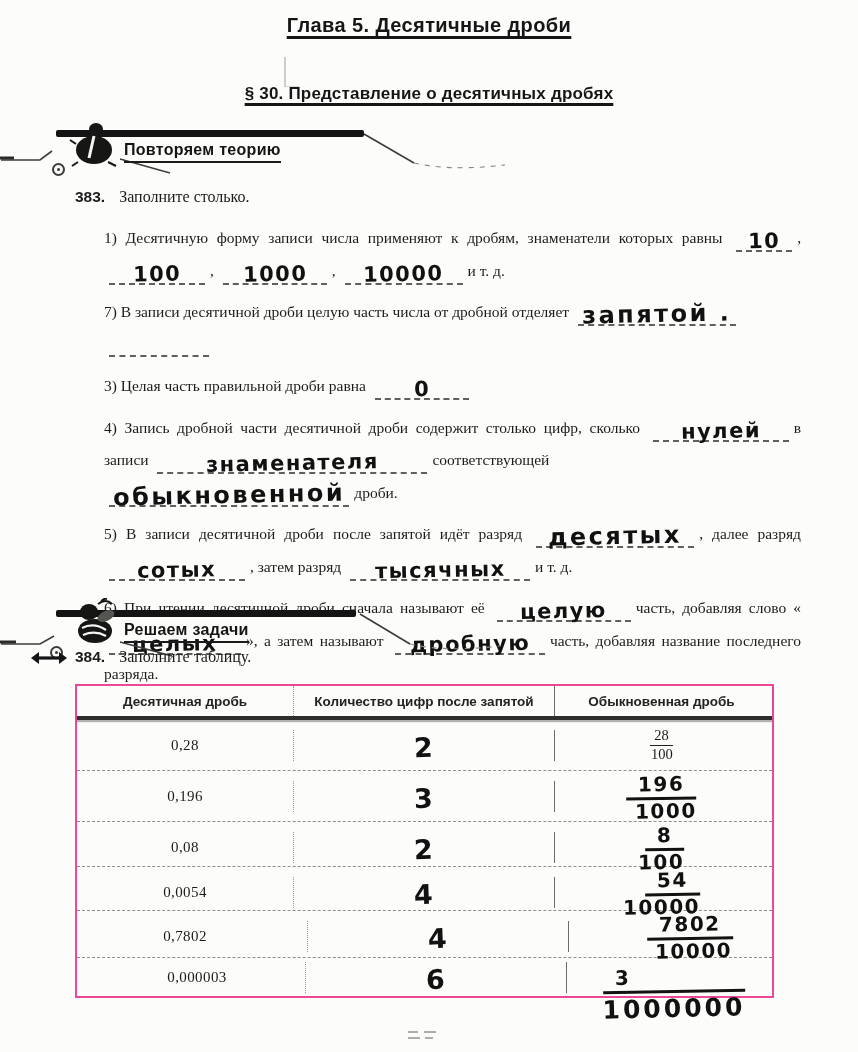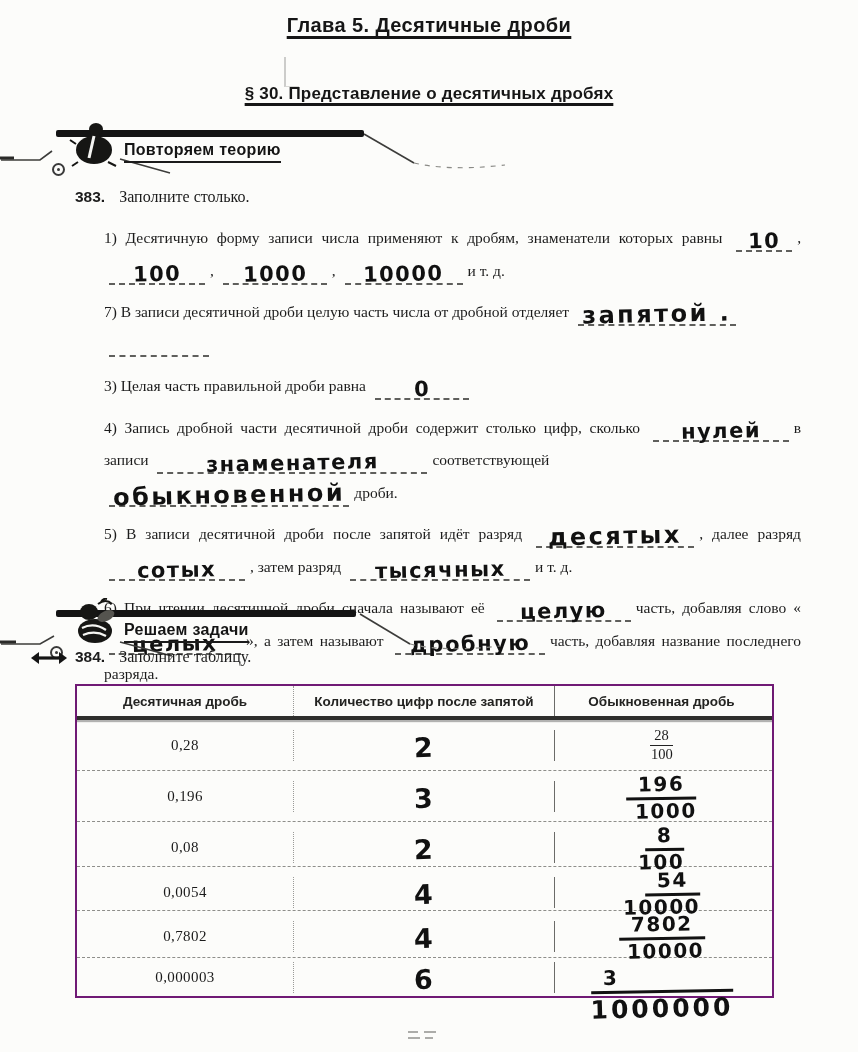--- a/index.html
+++ b/index.html
@@ -38,30 +38,30 @@
   .items{position:absolute;left:104px;top:222px;width:697px;}
   p.item{margin:0 0 9px 0;text-align:justify;font-size:15.5px;line-height:2.1;color:#1c1c1c;}
   .blank{display:inline-block;border-bottom:2px dashed #5f5f5c;text-align:center;
          margin:0 5px;padding:0 4px;line-height:1;vertical-align:-3px;}
   .hw{font-family:"DejaVu Sans",sans-serif;font-weight:600;color:#111;
       display:inline-block;letter-spacing:1.5px;transform:rotate(-1.2deg);position:relative;top:2px;white-space:nowrap;}
   .hw-lg{font-size:21px;}
   .hw-xl{font-size:24px;letter-spacing:2.5px;}
 
   
-  .wtable{position:absolute;left:75px;top:684px;width:695px;border:2px solid #701a75;background:#fcfcfa;}
+  .wtable{position:absolute;left:75px;top:684px;width:695px;border:2px solid #ec4899;background:#fcfcfa;}
   .thead,.tr{display:grid;grid-template-columns:216px 262px 213px;}
   .thead{height:30px;border-bottom:4px solid #2e2e2c;box-shadow:0 2px 1px rgba(40,40,40,.35);}
   .th{display:flex;align-items:center;justify-content:center;
       font-family:"Liberation Sans",sans-serif;font-weight:bold;font-size:13.5px;color:#232321;}
   .td{display:flex;align-items:center;justify-content:center;overflow:visible;}
   .c2{border-left:1px dotted #9a9a97;border-right:1px solid #6b6b68;}
   .tr{border-top:1px dashed #8e8e8a;align-items:center;}
   .tr.r0{border-top:none;height:50px;}
-  .tr.r1{height:50px;} .tr.r2{height:44px;} .tr.r3{height:43px;} .tr.r4{height:46px;} .tr.r5{height:38px;}
+  .tr.r1{height:50px;} .tr.r2{height:44px;} .tr.r3{height:43px;} .tr.r4{height:46px;gap:14px;} .tr.r5{height:38px;padding-left:12px;}
   .dec{font-size:15px;letter-spacing:.4px;}
   .digit{font-size:27px;transform:rotate(-2deg);}
   .frac{display:flex;flex-direction:column;align-items:flex-end;line-height:1.15;}
   .pfrac{font-size:14.5px;line-height:1.2;}
   .pfrac .num{border-bottom:1.5px solid #222;padding:0 4px;}
   .hfrac .num{font-size:20px;border-bottom:3px solid #121212;padding:0 12px 1px;transform:rotate(-1deg);}
   .hfrac .den{font-size:20px;}
   .ovf{position:relative;}
   .ovf .num{min-width:118px;}
   .ovf .den{position:absolute;top:31px;left:50%;transform:translateX(-50%) rotate(-1.5deg);font-size:25px;letter-spacing:3px;}

